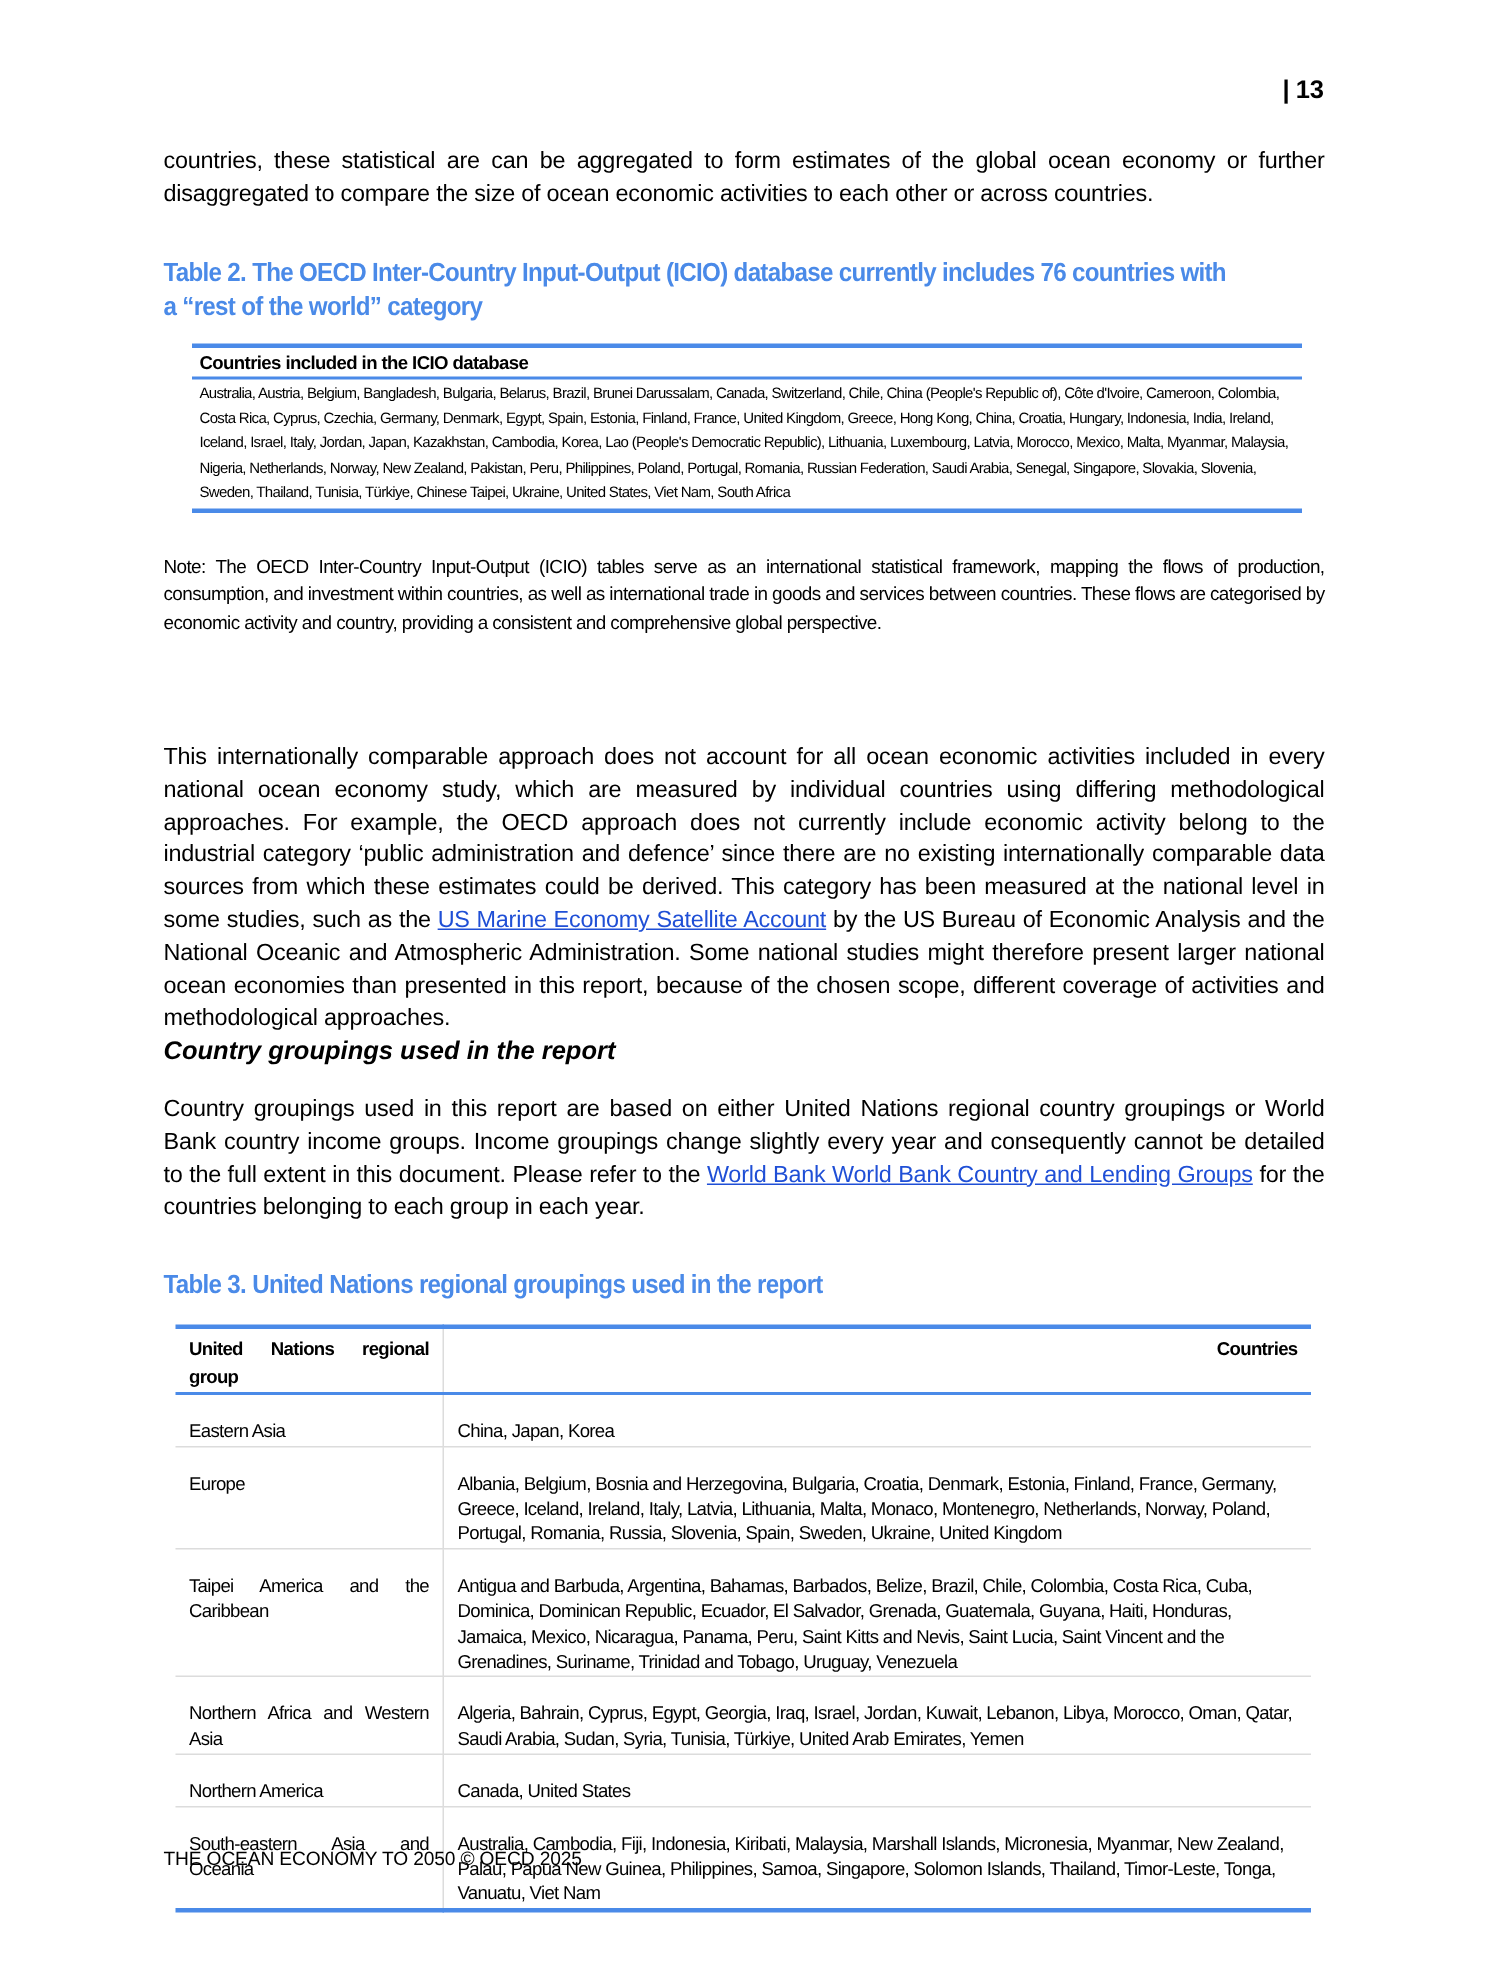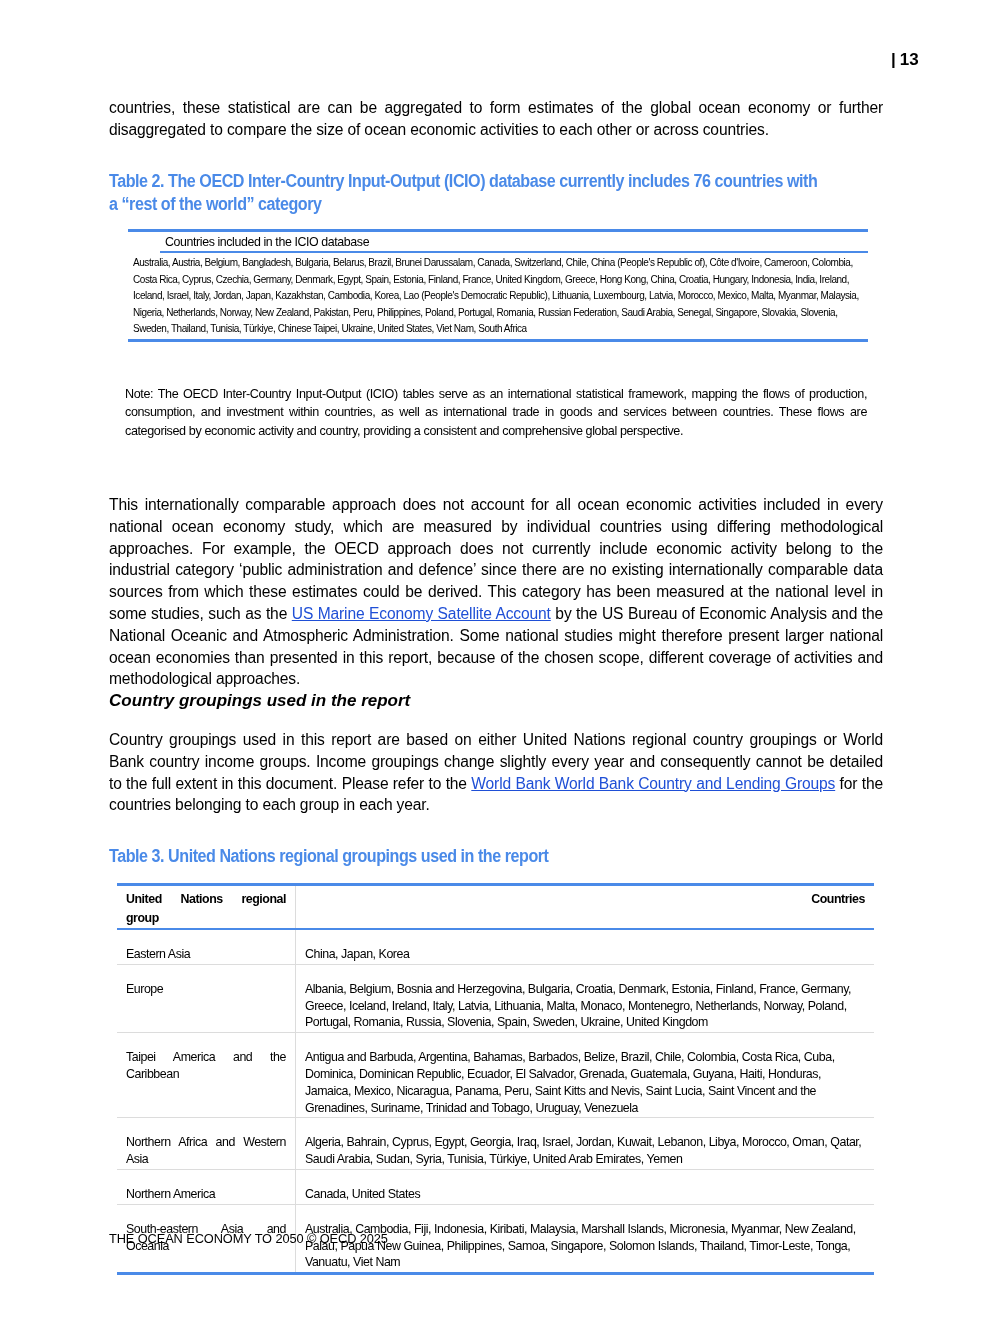--- a/index.html
+++ b/index.html
@@ -1,33 +1,33 @@
 <!DOCTYPE html>
 <html><head>
   <meta charset="utf-8">
   <style>
     html, body { margin: 0; padding: 0; background: #ffffff; }
     body { width: 992px; height: 1323px; position: relative; overflow: hidden;
       font-family: "Liberation Sans", sans-serif; color: #000; }
-    .page-num { position: absolute; top: 50px; left: 855px; font-weight: bold; font-size: 17px; margin-left: 36px; }
+    .page-num { position: absolute; top: 50px; left: 855px; font-weight: bold; font-size: 17px; }
     .page-num .bar { margin-right: 4px; }
     .content { position: absolute; left: 109px; width: 774px; }
     .body-text { font-size: 15.6px; line-height: 21.8px; text-align: justify; margin: 0; letter-spacing: -0.15px; }
     .p-top { top: 97px; }
     .t2-title { position: absolute; top: 170px; left: 109px; width: 780px; color: #4a8ae8;
       font-size: 17.5px; font-weight: bold; line-height: 23px; letter-spacing: -0.5px;
       transform: scaleX(0.92); transform-origin: left top; }
     .t2 { position: absolute; top: 229px; left: 128px; width: 740px; border-top: 3px solid #4a8ae8;
       border-bottom: 3px solid #4a8ae8; }
-    .t2 .hdr { font-size: 12.4px; font-weight: normal; padding: 3px 5px 2px 5px; border-bottom: 2px solid #4a8ae8;
-      letter-spacing: -0.4px; margin-left: 32px; }
+    .t2 .hdr { font-size: 12.4px; font-weight: bold; padding: 3px 5px 2px 5px; border-bottom: 2px solid #4a8ae8;
+      letter-spacing: -0.4px; }
     .t2 .cell { font-size: 10px; line-height: 16.6px; padding: 2px 5px 1px 5px; letter-spacing: -0.45px; }
     .note { position: absolute; top: 369px; left: 109px; width: 774px; font-size: 12.6px; line-height: 18.3px;
       text-align: justify; letter-spacing: -0.4px; }
-    .note p { margin: 16px; }
+    .note p { margin: 0; }
     a, .link { color: #1f4fd6; text-decoration: underline; }
     .p2 { top: 473px; margin-top: 21px; }
     .section-head { position: absolute; top: 691px; left: 109px; font-size: 17px; font-weight: bold; font-style: italic; }
     .p3 { top: 729px; }
     .t3-title { position: absolute; top: 846px; left: 109px; color: #4a8ae8; font-size: 17.5px; font-weight: bold;
       letter-spacing: -0.5px; transform: scaleX(0.92); transform-origin: left top; }
     table.t3 { position: absolute; top: 883px; left: 117px; width: 757px; border-collapse: collapse;
       border-top: 3px solid #4a8ae8; border-bottom: 3px solid #4a8ae8; font-size: 12.4px; letter-spacing: -0.45px; }
     table.t3 th { font-weight: bold; text-align: right; vertical-align: top; padding: 4px 9px 0 9px; line-height: 19px;
       border-bottom: 2px solid #4a8ae8; }

